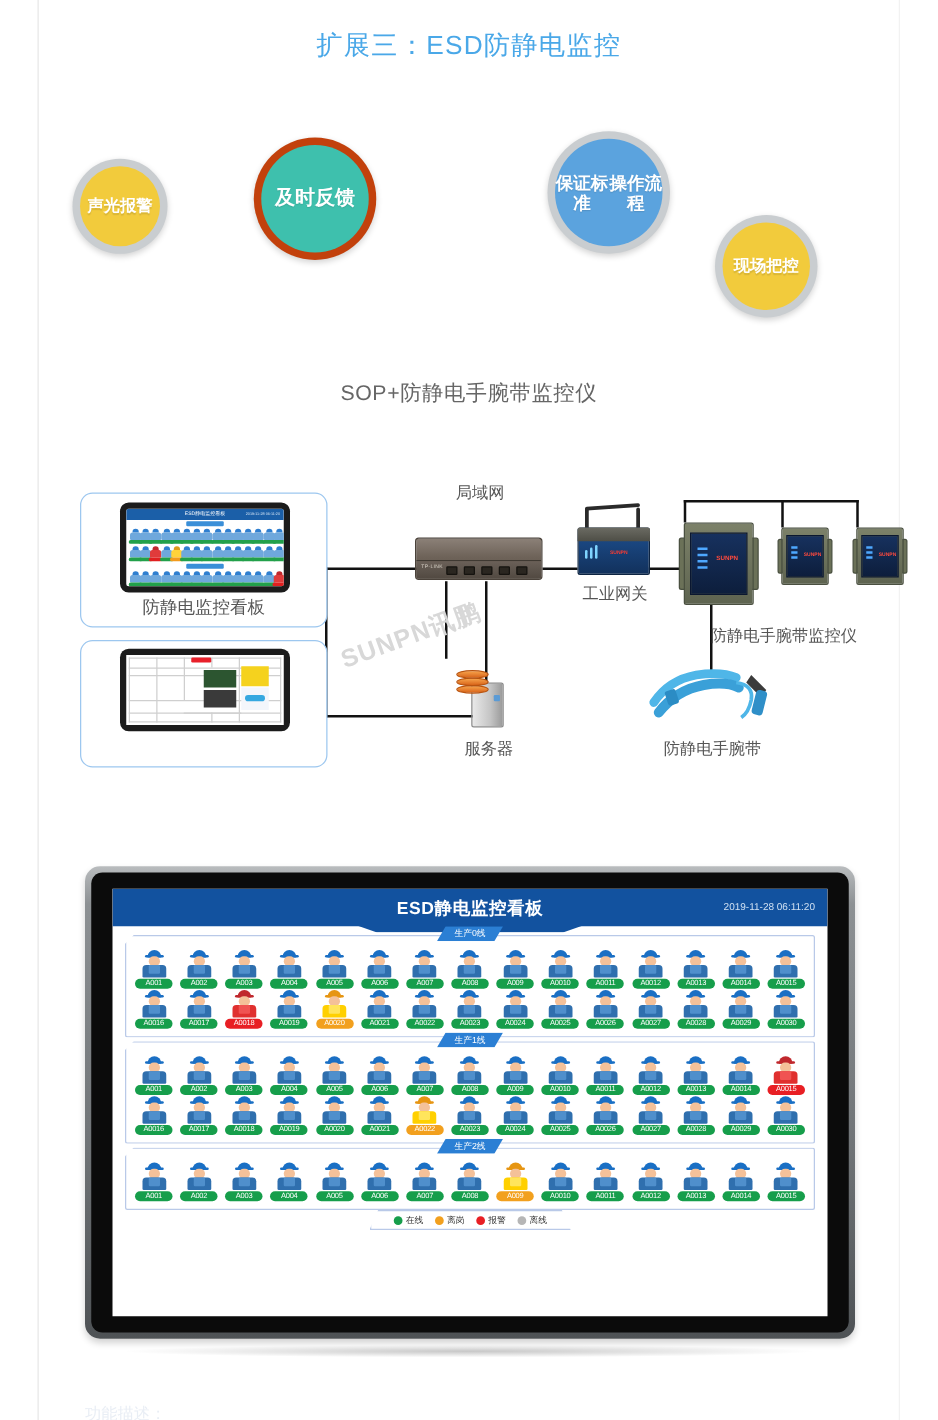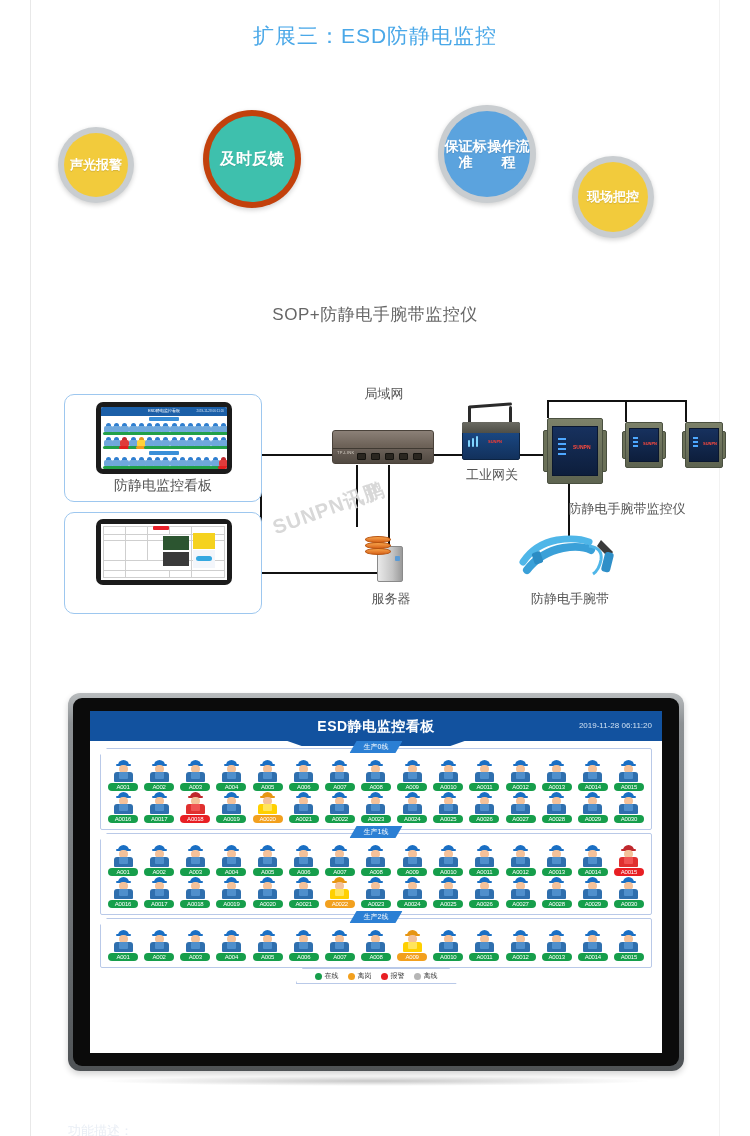--- a/index.html
+++ b/index.html
@@ -184,21 +184,21 @@
         <div class="inner" style="background: rgb(62, 192, 173); font-size: 16px;">
           <div>及时反馈</div>
         </div>
       </div>
       <div class="circ" style="left: 438px; top: 5px; width: 98px; height: 98px; background: rgb(201, 205, 208); padding: 6px;">
         <div class="inner" style="background: rgb(91, 163, 222); font-size: 14px;">
           <div>保证标准</div>
           <div>操作流程</div>
         </div>
       </div>
-      <div class="circ" style="left: 572px; top: 56px; width: 82px; height: 82px; background: rgb(201, 205, 208); padding: 6px;">
+      <div class="circ" style="left: 572px; top: 72px; width: 82px; height: 82px; background: rgb(201, 205, 208); padding: 6px;">
         <div class="inner" style="background: rgb(242, 203, 60); font-size: 13px;">
           <div>现场把控</div>
         </div>
       </div>
     </div>
 
   <div class="topo-caption">SOP+防静电手腕带监控仪</div>
 
   <div class="topo">
 

